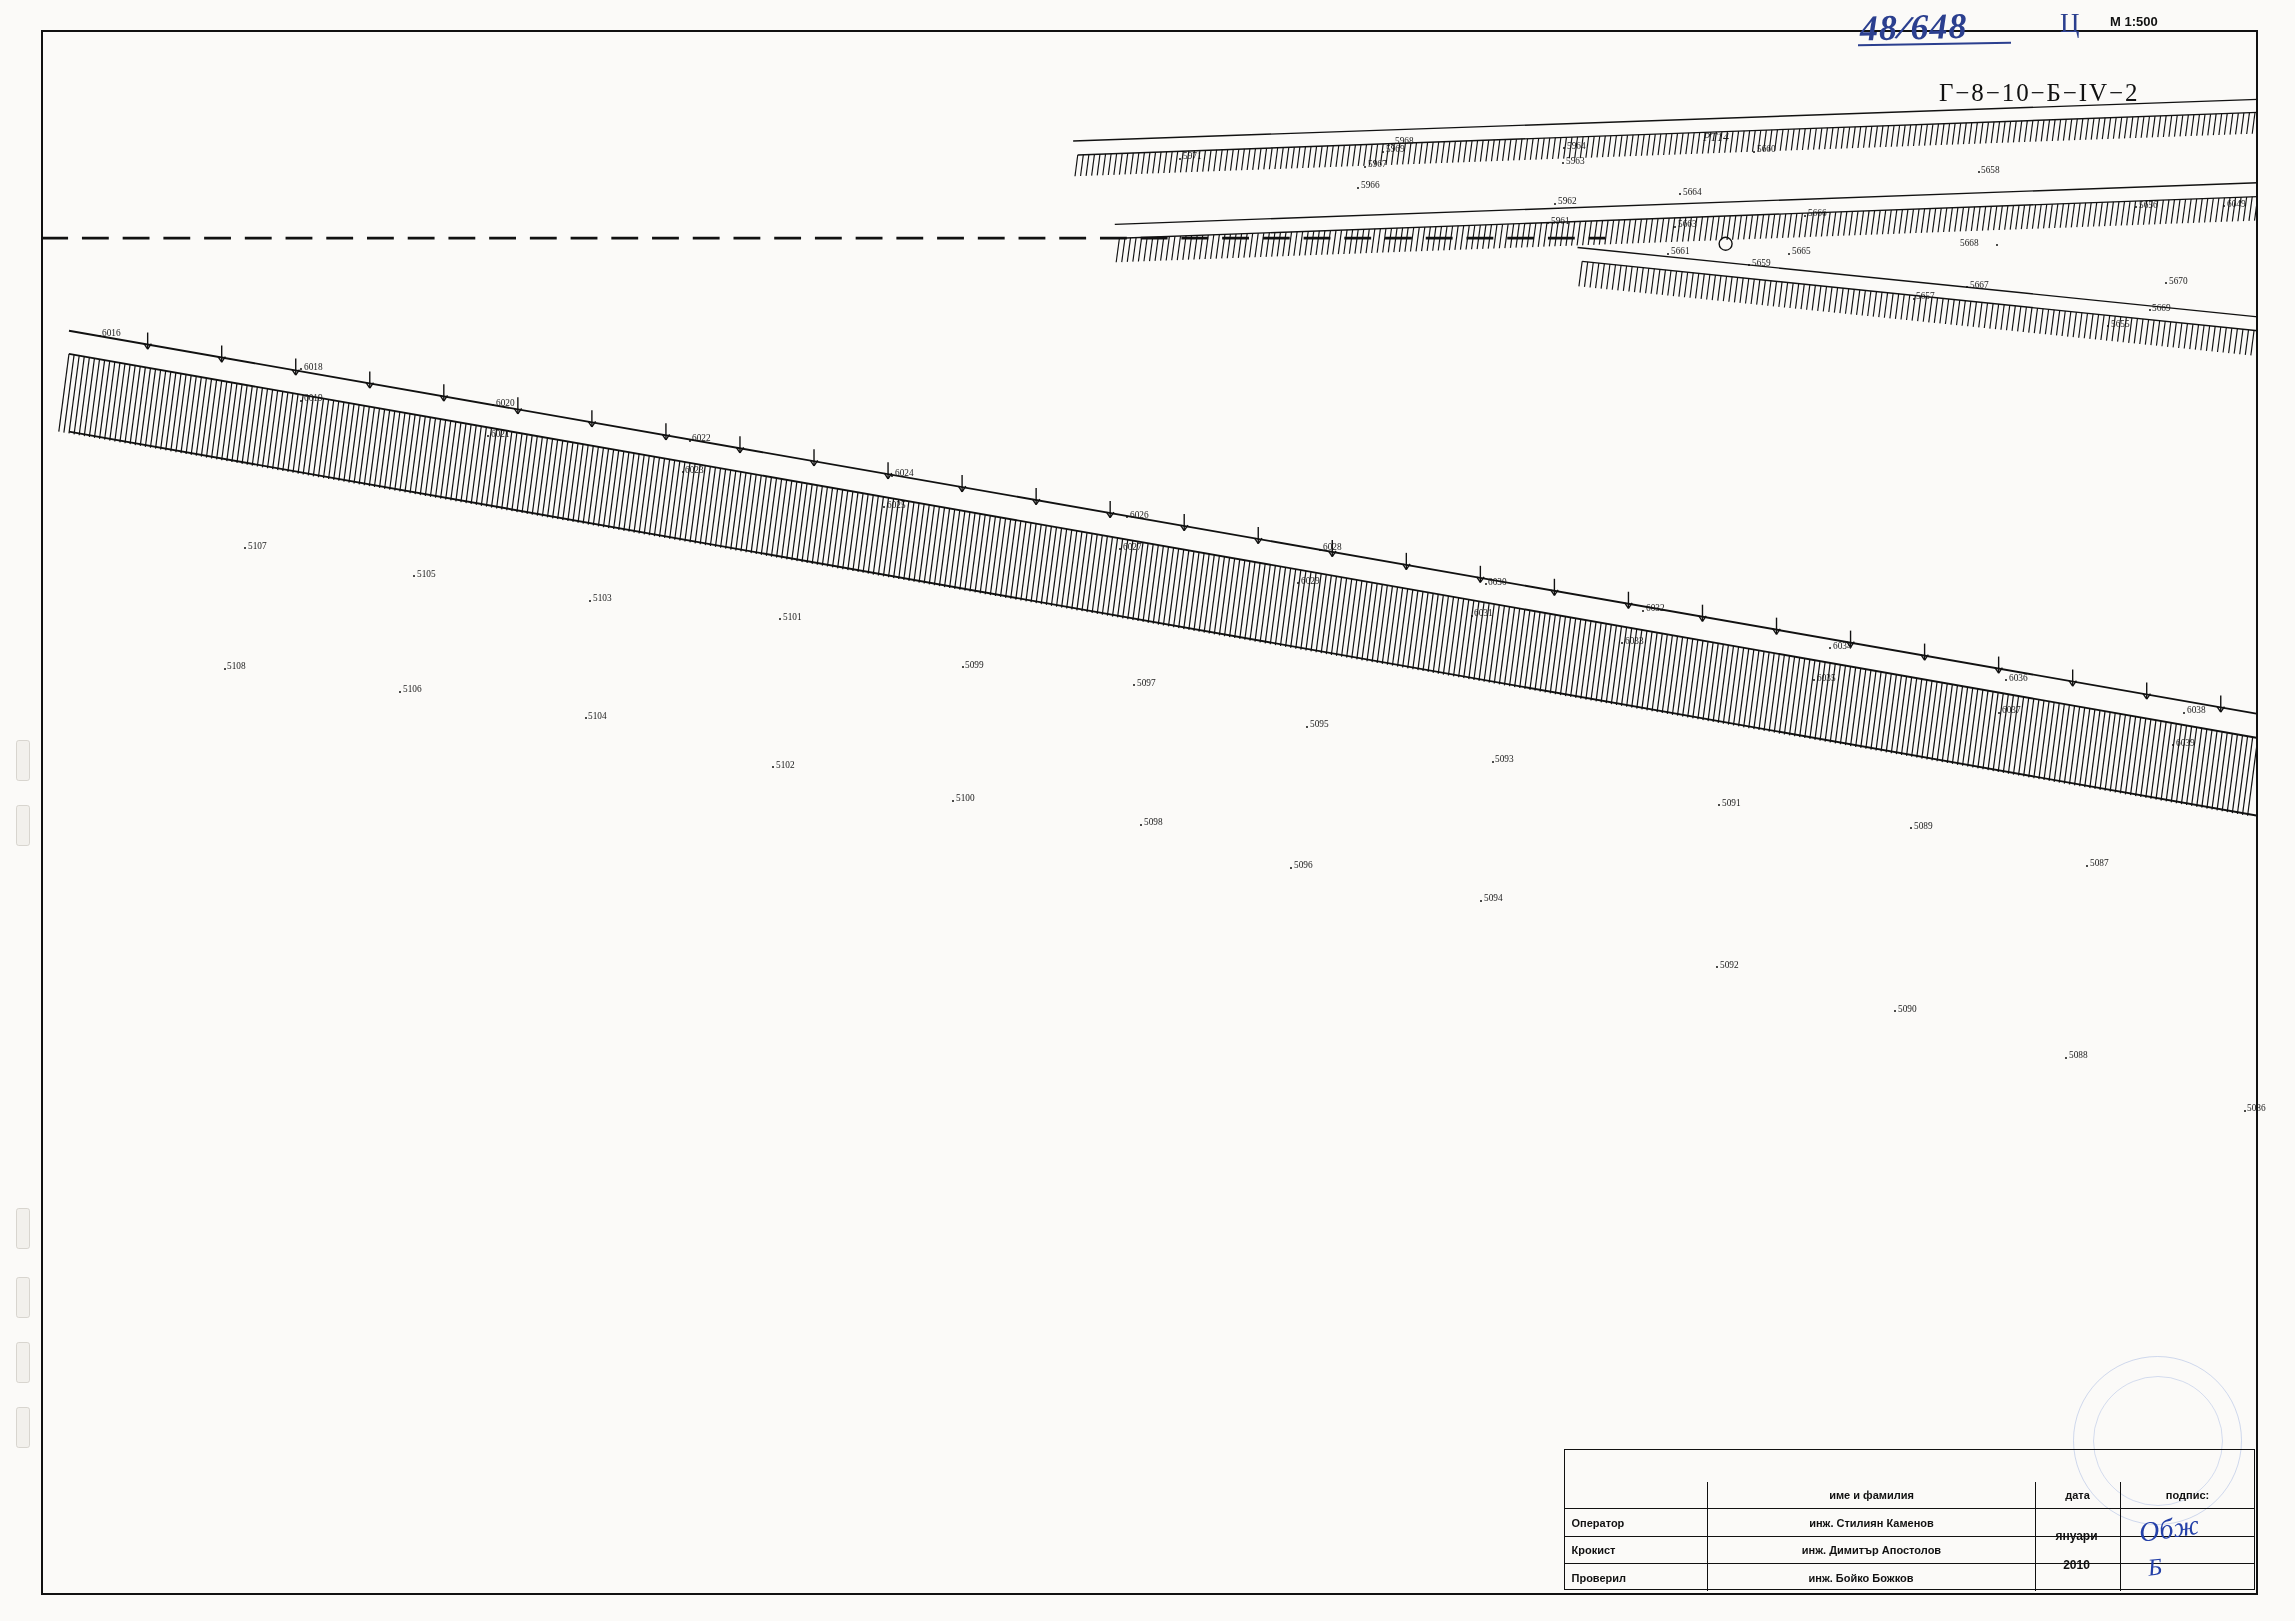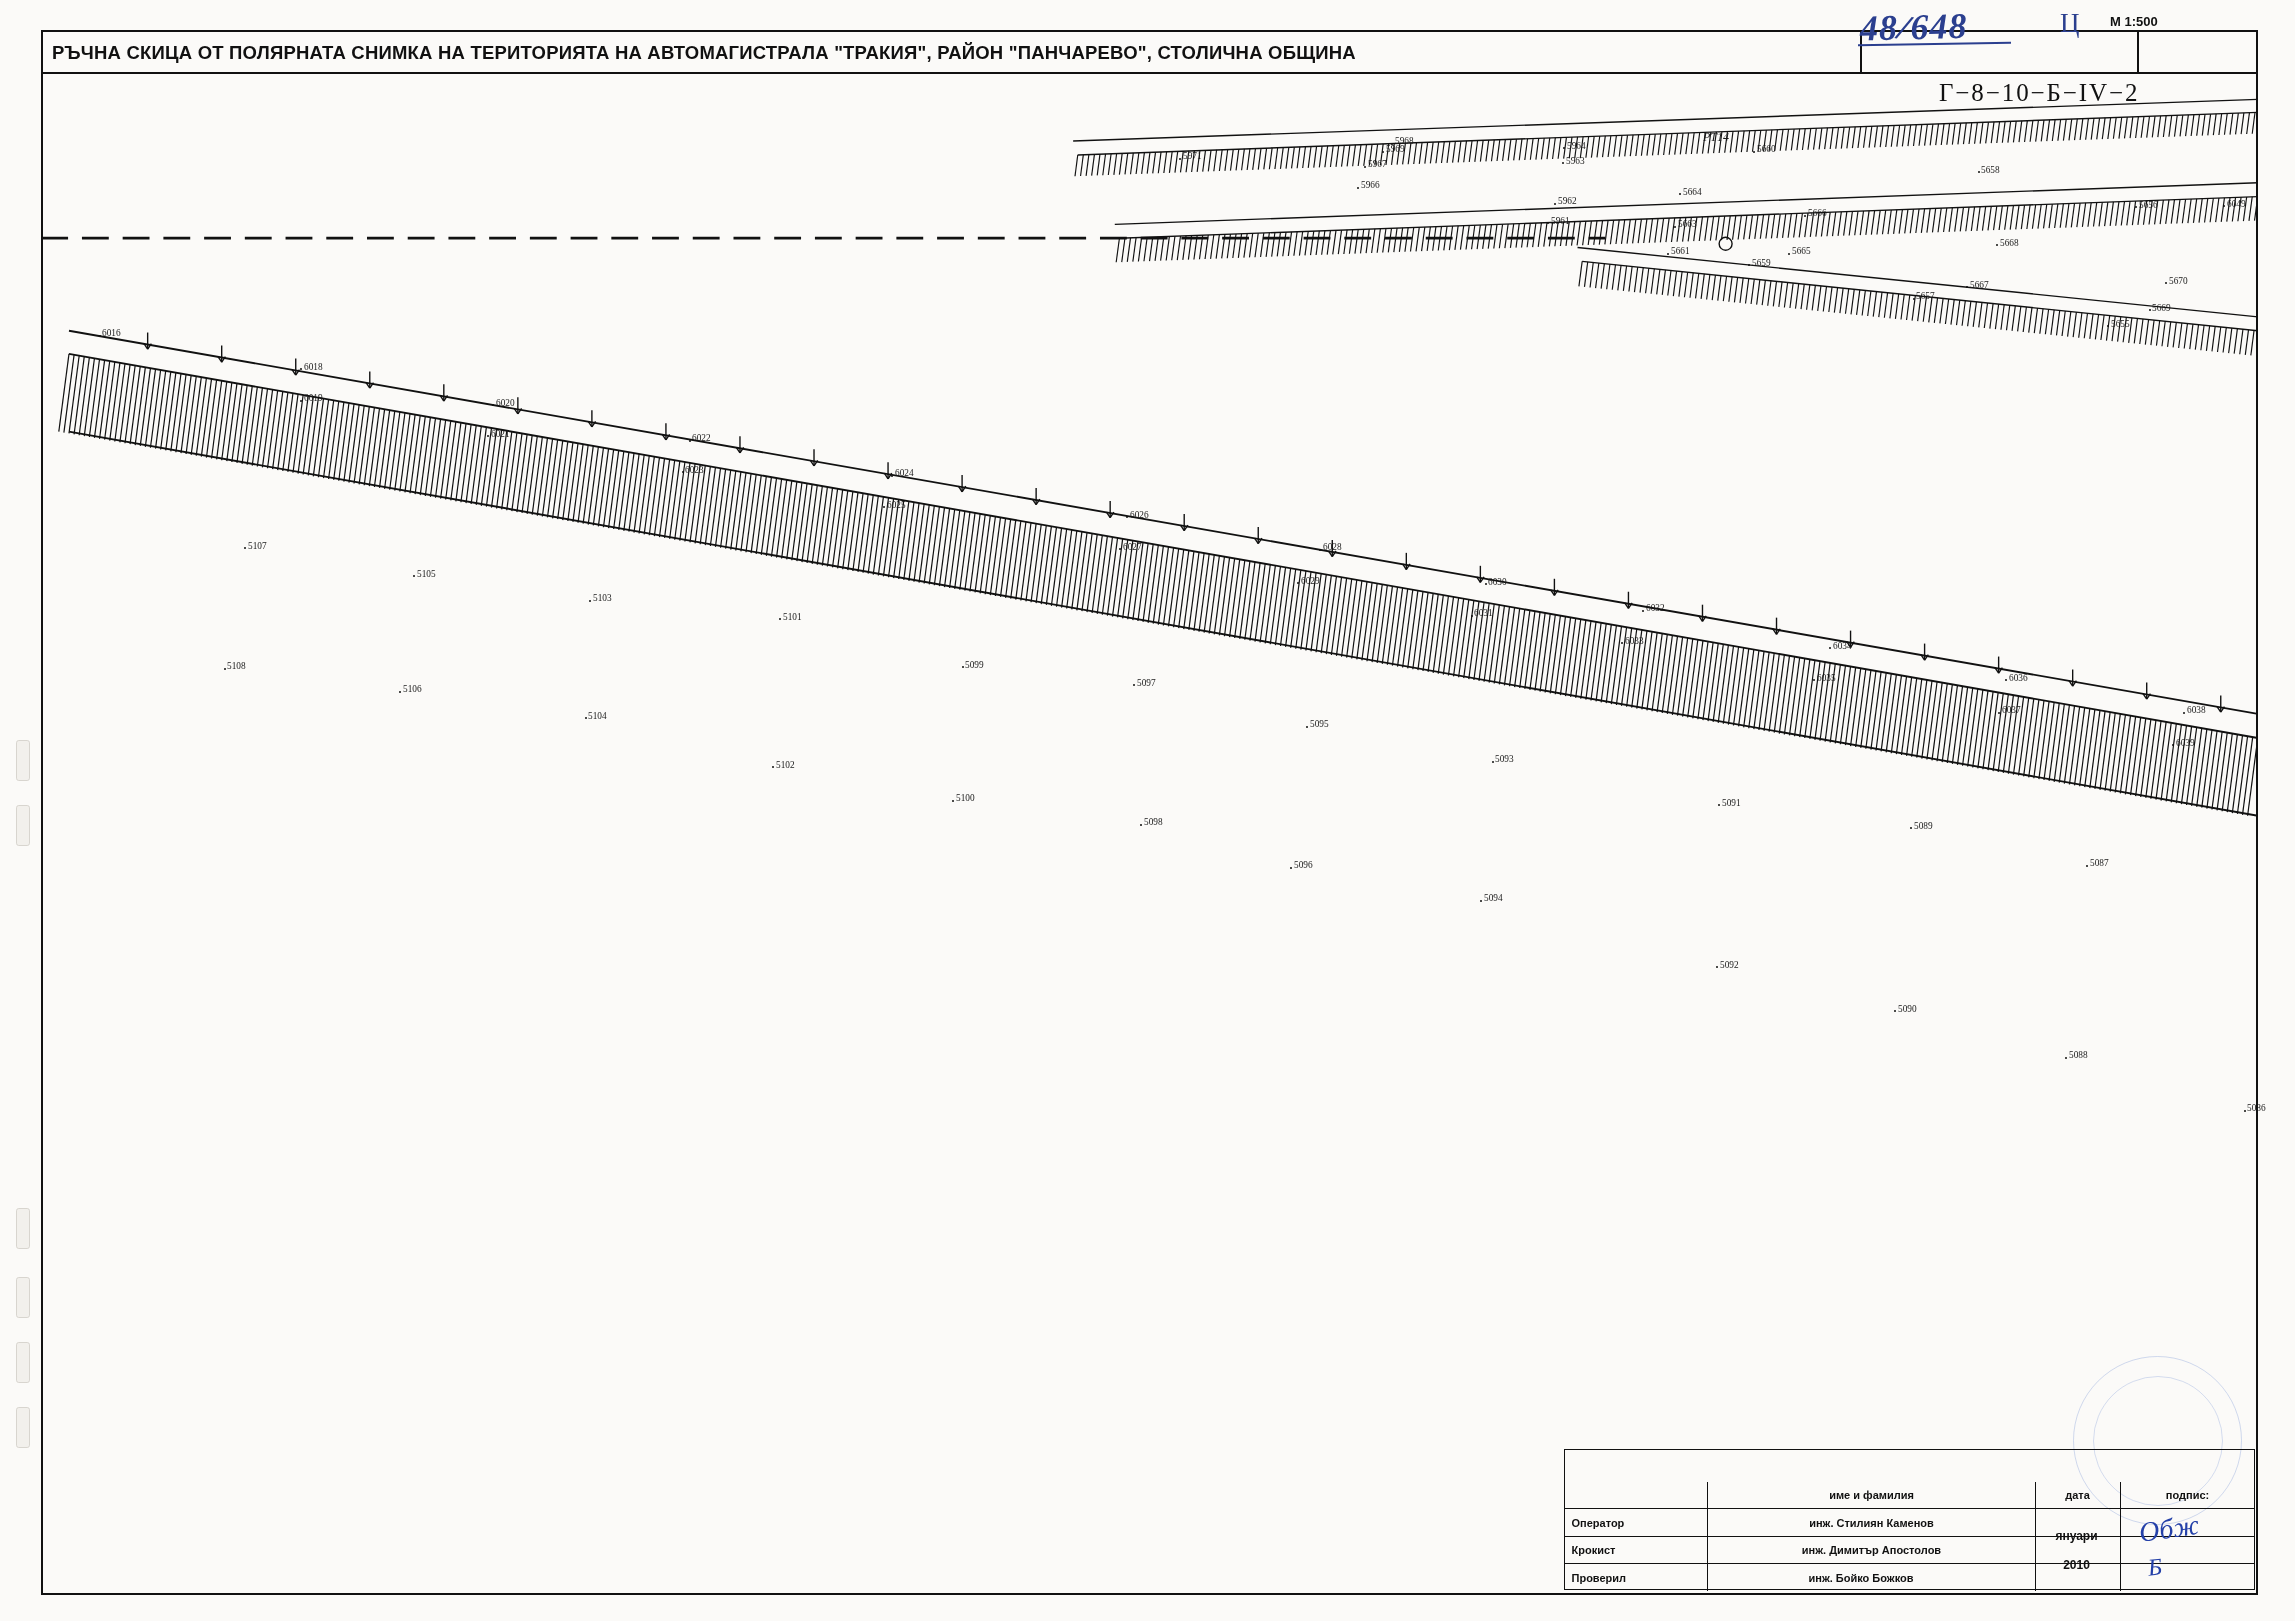--- a/index.html
+++ b/index.html
@@ -123,25 +123,20 @@
 
   <div class="punch" style="left:15.7px;top:740px;"></div>
   <div class="punch" style="left:15.7px;top:805px;"></div>
   <div class="punch" style="left:15.7px;top:1208px;"></div>
   <div class="punch" style="left:15.7px;top:1277px;"></div>
   <div class="punch" style="left:15.7px;top:1342px;"></div>
   <div class="punch" style="left:15.7px;top:1407px;"></div>
 
   <div id="frame"></div>
 
-  <div id="titlebar">
-    <div id="title-text">РЪЧНА  СКИЦА ОТ ПОЛЯРНАТА СНИМКА НА ТЕРИТОРИЯТА НА АВТОМАГИСТРАЛА "ТРАКИЯ", РАЙОН "ПАНЧАРЕВО", СТОЛИЧНА ОБЩИНА</div>
-    <div class="vsep" style="left:1819px;"></div>
-    <div class="vsep" style="left:2096px;"></div>
-  </div>
 
   <div id="sheet-number">
     <span>48</span><span class="slash">/</span><span>648</span>
   </div>
   <div id="num-underline"></div>
   <div id="copy-mark">Ц</div>
   <div id="scale-label">М 1:500</div>
   <div id="sheet-code">Г−8−10−Б−IV−2</div>
 
   <svg id="map" viewBox="0 0 4790 3382">
@@ -1274,21 +1269,21 @@
       <div class="pt-label " style="left: 2139px; top: 200px;">5656</div>
       <div class="pt-dot" style="left: 2223px; top: 205px;"></div>
       <div class="pt-label " style="left: 2227px; top: 199px;">6049</div>
       <div class="pt-dot" style="left: 1667px; top: 253px;"></div>
       <div class="pt-label " style="left: 1671px; top: 246px;">5661</div>
       <div class="pt-dot" style="left: 1748px; top: 264px;"></div>
       <div class="pt-label " style="left: 1752px; top: 258px;">5659</div>
       <div class="pt-dot" style="left: 1788px; top: 253px;"></div>
       <div class="pt-label " style="left: 1792px; top: 246px;">5665</div>
       <div class="pt-dot" style="left: 1996px; top: 244px;"></div>
-      <div class="pt-label " style="left: 2000px; top: 238px;">5668</div>
+      <div class="pt-label " style="left: 1960px; top: 238px;">5668</div>
       <div class="pt-dot" style="left: 1966px; top: 286px;"></div>
       <div class="pt-label " style="left: 1970px; top: 280px;">5667</div>
       <div class="pt-dot" style="left: 1913px; top: 298px;"></div>
       <div class="pt-label " style="left: 1916px; top: 291px;">5657</div>
       <div class="pt-dot" style="left: 2165px; top: 282px;"></div>
       <div class="pt-label " style="left: 2169px; top: 276px;">5670</div>
       <div class="pt-dot" style="left: 2149px; top: 309px;"></div>
       <div class="pt-label " style="left: 2152px; top: 303px;">5669</div>
       <div class="pt-dot" style="left: 2107px; top: 325px;"></div>
       <div class="pt-label " style="left: 2111px; top: 319px;">5655</div>

